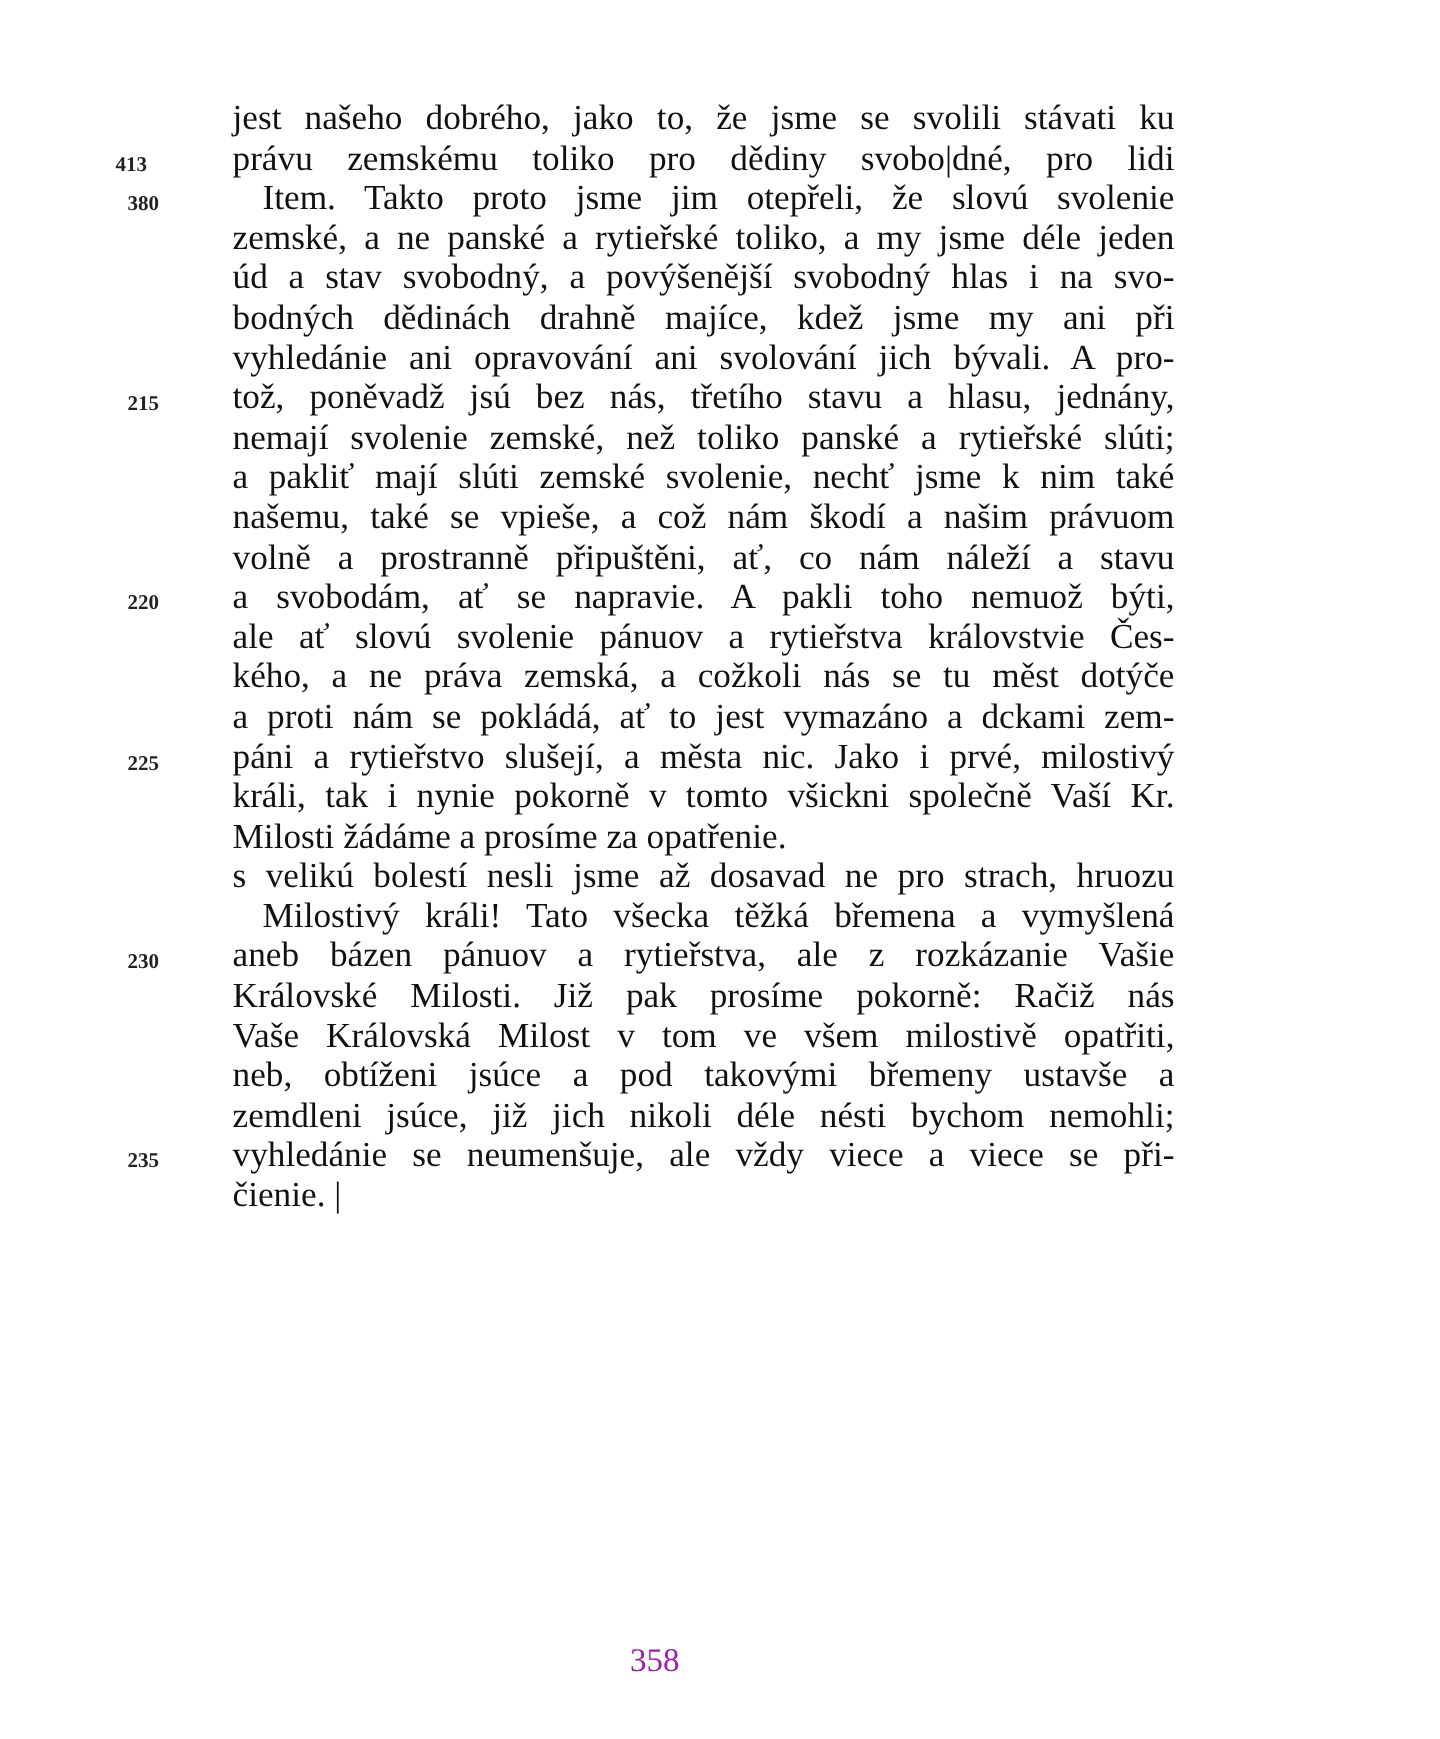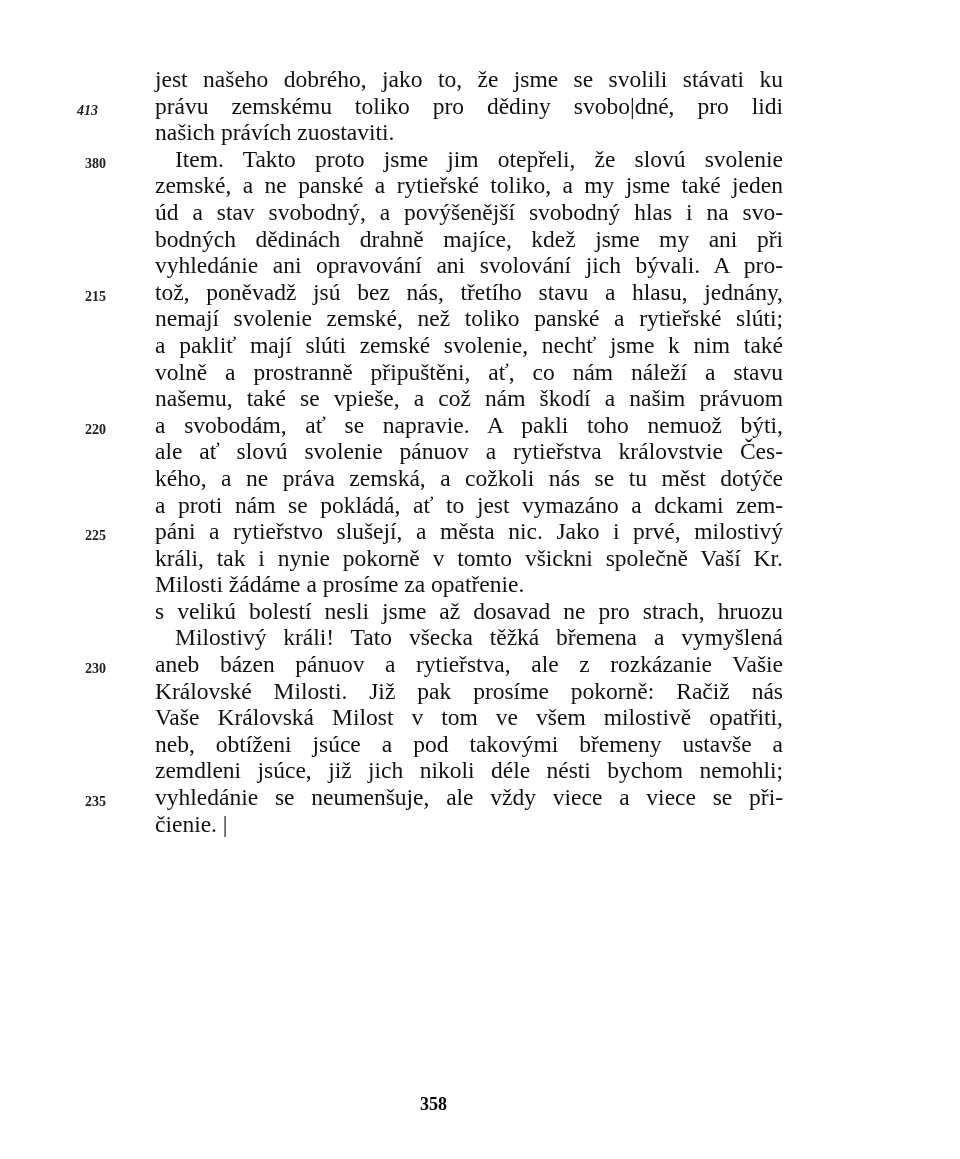--- a/index.html
+++ b/index.html
@@ -11,45 +11,44 @@
     font-size:23.5px; color:#111111; line-height:26.6px; height:26.6px;
     white-space:nowrap; position:relative; text-align:justify; text-align-last:justify;
   }
   .line.last { text-align-last:left; }
   .line.indent { padding-left:20px; }
   .lnum {
     position:absolute; left:-70px; top:5px;
     font-family: "Liberation Serif", "DejaVu Serif", serif;
     font-size:14px; color:#222; font-weight:bold; width:40px;
   }
-  .lnum.italic { font-style:italic; left:-78px; }
+  .lnum.italic { left:-78px; }
   .page-number {
     position:absolute; left:420px; top:1082px;
     font-family: "Liberation Serif", "DejaVu Serif", serif;
-    font-size:18px; font-weight:bold; color:#000000;
+    font-size:22px; font-weight:normal; color:#a21caf;
   }
 </style>
 </head>
 <body>
 
 <div class="page">
   <div class="text-block" id="text-block">
       <div class="line"><span>jest našeho dobrého, jako to, že jsme se svolili stávati ku</span></div>
       <div class="line"><span class="lnum italic">413</span><span>právu zemskému toliko pro dědiny svobo|dné, pro lidi</span></div>
-      <div class="line last"><span>našich právích zuostaviti.</span></div>
       <div class="line indent"><span class="lnum">380</span><span>Item. Takto proto jsme jim otepřeli, že slovú svolenie</span></div>
-      <div class="line"><span>zemské, a ne panské a rytieřské toliko, a my jsme také jeden</span></div>
+      <div class="line"><span>zemské, a ne panské a rytieřské toliko, a my jsme déle jeden</span></div>
       <div class="line"><span>úd a stav svobodný, a povýšenější svobodný hlas i na svo-</span></div>
       <div class="line"><span>bodných dědinách drahně majíce, kdež jsme my ani při</span></div>
       <div class="line"><span>vyhledánie ani opravování ani svolování jich bývali. A pro-</span></div>
       <div class="line"><span class="lnum">215</span><span>tož, poněvadž jsú bez nás, třetího stavu a hlasu, jednány,</span></div>
       <div class="line"><span>nemají svolenie zemské, než toliko panské a rytieřské slúti;</span></div>
       <div class="line"><span>a pakliť mají slúti zemské svolenie, nechť jsme k nim také</span></div>
+      <div class="line"><span>našemu, také se vpieše, a což nám škodí a našim právuom</span></div>
       <div class="line"><span>volně a prostranně připuštěni, ať, co nám náleží a stavu</span></div>
-      <div class="line"><span>našemu, také se vpieše, a což nám škodí a našim právuom</span></div>
       <div class="line"><span class="lnum">220</span><span>a svobodám, ať se napravie. A pakli toho nemuož býti,</span></div>
       <div class="line"><span>ale ať slovú svolenie pánuov a rytieřstva královstvie Čes-</span></div>
       <div class="line"><span>kého, a ne práva zemská, a cožkoli nás se tu měst dotýče</span></div>
       <div class="line"><span>a proti nám se pokládá, ať to jest vymazáno a dckami zem-</span></div>
       <div class="line"><span class="lnum">225</span><span>páni a rytieřstvo slušejí, a města nic. Jako i prvé, milostivý</span></div>
       <div class="line"><span>králi, tak i nynie pokorně v tomto všickni společně Vaší Kr.</span></div>
       <div class="line last"><span>Milosti žádáme a prosíme za opatřenie.</span></div>
       <div class="line"><span>s velikú bolestí nesli jsme až dosavad ne pro strach, hruozu</span></div>
       <div class="line indent"><span>Milostivý králi! Tato všecka těžká břemena a vymyšlená</span></div>
       <div class="line"><span class="lnum">230</span><span>aneb bázen pánuov a rytieřstva, ale z rozkázanie Vašie</span></div>

